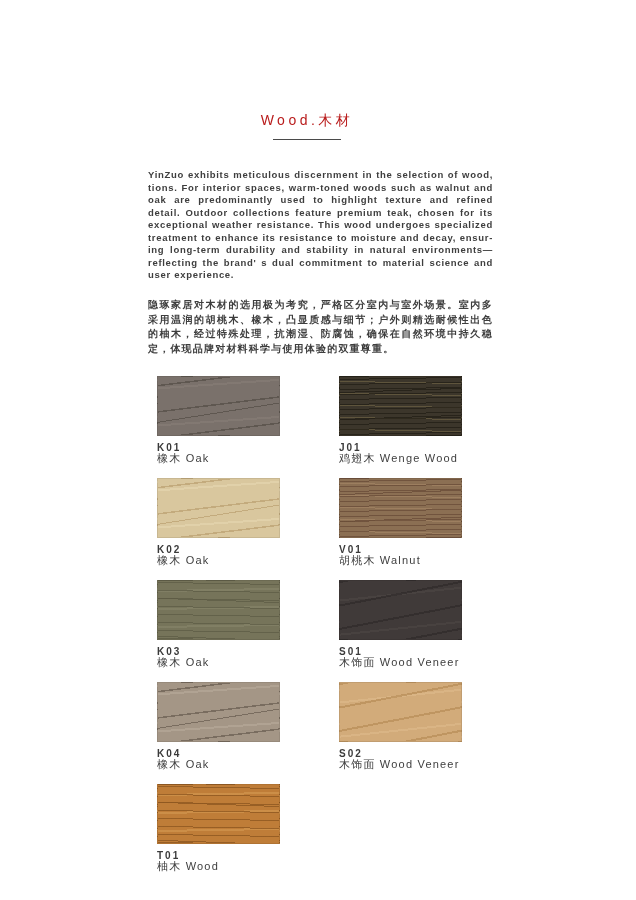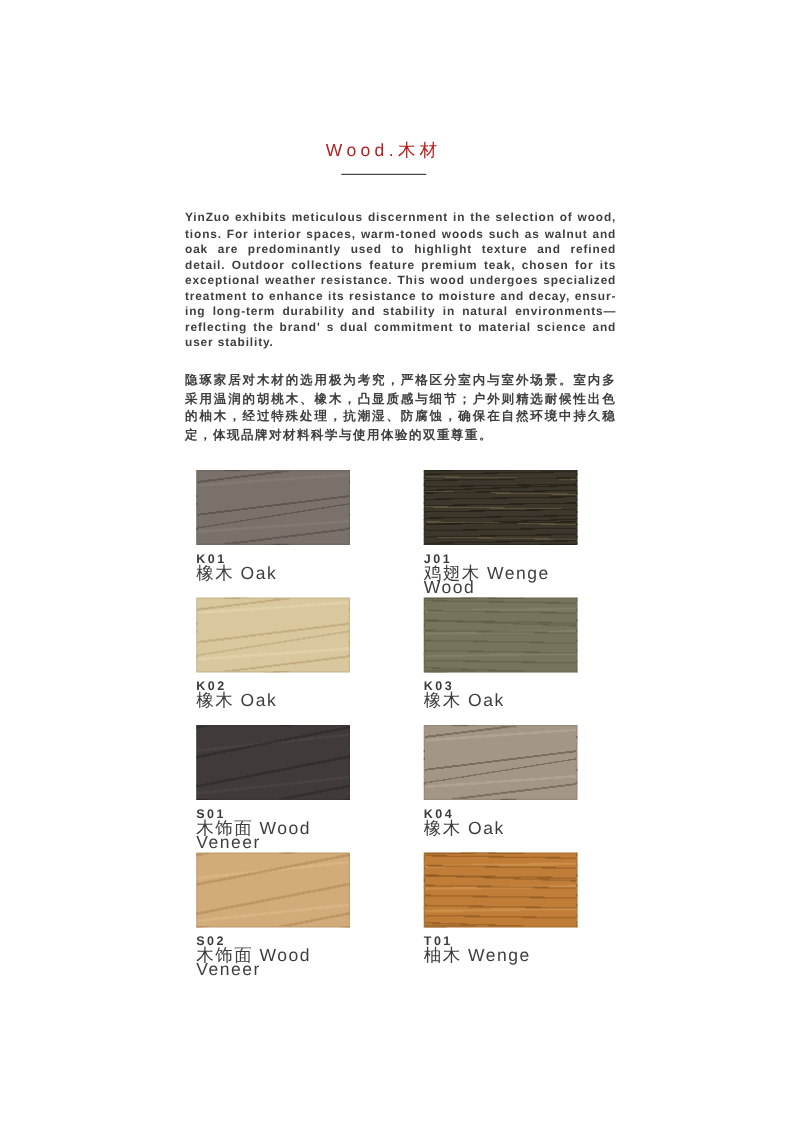--- a/index.html
+++ b/index.html
@@ -109,21 +109,21 @@
   }
   .swatch-code {
     margin-top: 7px;
     font-size: 10px;
     font-weight: 700;
     letter-spacing: 2px;
     line-height: 10px;
     color: #3a3a3a;
   }
   .swatch-name {
-    font-size: 14px;
+    font-size: 11px;
     font-weight: 400;
     letter-spacing: 1.2px;
     line-height: 11px;
     color: #3e3e3e;
   }
 </style>
 </head>
 <body>
 
 <div class="page">
@@ -135,21 +135,21 @@
 
   <section class="intro-en">
     <div class="jline">YinZuo exhibits meticulous discernment in the selection of wood,</div>
     <div class="jline">tions. For interior spaces, warm-toned woods such as walnut and</div>
     <div class="jline">oak are predominantly used to highlight texture and refined</div>
     <div class="jline">detail. Outdoor collections feature premium teak, chosen for its</div>
     <div class="jline">exceptional weather resistance. This wood undergoes specialized</div>
     <div class="jline">treatment to enhance its resistance to moisture and decay, ensur-</div>
     <div class="jline">ing long-term durability and stability in natural environments—</div>
     <div class="jline">reflecting the brand' s dual commitment to material science and</div>
-    <div class="jline last">user stability.</div>
+    <div class="jline last">user experience.</div>
   </section>
 
   <section class="intro-zh">
     <div class="jline">隐琢家居对木材的选用极为考究，严格区分室内与室外场景。室内多</div>
     <div class="jline">采用温润的胡桃木、橡木，凸显质感与细节；户外则精选耐候性出色</div>
     <div class="jline">的柚木，经过特殊处理，抗潮湿、防腐蚀，确保在自然环境中持久稳</div>
     <div class="jline last">定，体现品牌对材料科学与使用体验的双重尊重。</div>
   </section>
 
   <section class="swatch-grid">
@@ -165,20 +165,25 @@
       <div class="swatch-code">J01</div>
       <div class="swatch-name">鸡翅木 Wenge Wood</div>
     </div>
 
     <div class="cell">
       <div class="swatch grain-diag" style="--base: #D9C79E; --streak: #B99F6FB3; --streak2: #E9DBB580;"></div>
       <div class="swatch-code">K02</div>
       <div class="swatch-name">橡木 Oak</div>
     </div>
 
+    <div class="cell">
+      <div class="swatch grain-fine-h" style="--base: #8B6F53; --streak: #6A4D38CC; --streak2: #A7896899;"></div>
+      <div class="swatch-code">V01</div>
+      <div class="swatch-name">胡桃木 Walnut</div>
+    </div>
 
     <div class="cell">
       <div class="swatch grain-h" style="--base: #76745A; --streak: #5B5943B3; --streak2: #8B896E80;"></div>
       <div class="swatch-code">K03</div>
       <div class="swatch-name">橡木 Oak</div>
     </div>
 
     <div class="cell">
       <div class="swatch grain-soft" style="--base: #403A39; --streak: #2B272699; --streak2: #554D4B66;"></div>
       <div class="swatch-code">S01</div>
@@ -193,17 +198,17 @@
 
     <div class="cell">
       <div class="swatch grain-soft" style="--base: #D2AB7A; --streak: #B68C57B3; --streak2: #E0BE8F80;"></div>
       <div class="swatch-code">S02</div>
       <div class="swatch-name">木饰面 Wood Veneer</div>
     </div>
 
     <div class="cell">
       <div class="swatch grain-h" style="--base: #BF7D38; --streak: #8E5720CC; --streak2: #D59A5399;"></div>
       <div class="swatch-code">T01</div>
-      <div class="swatch-name">柚木 Wenge</div>
+      <div class="swatch-name">柚木 Wood</div>
     </div>
 
   </section>
 </div>
 
 </body></html>

